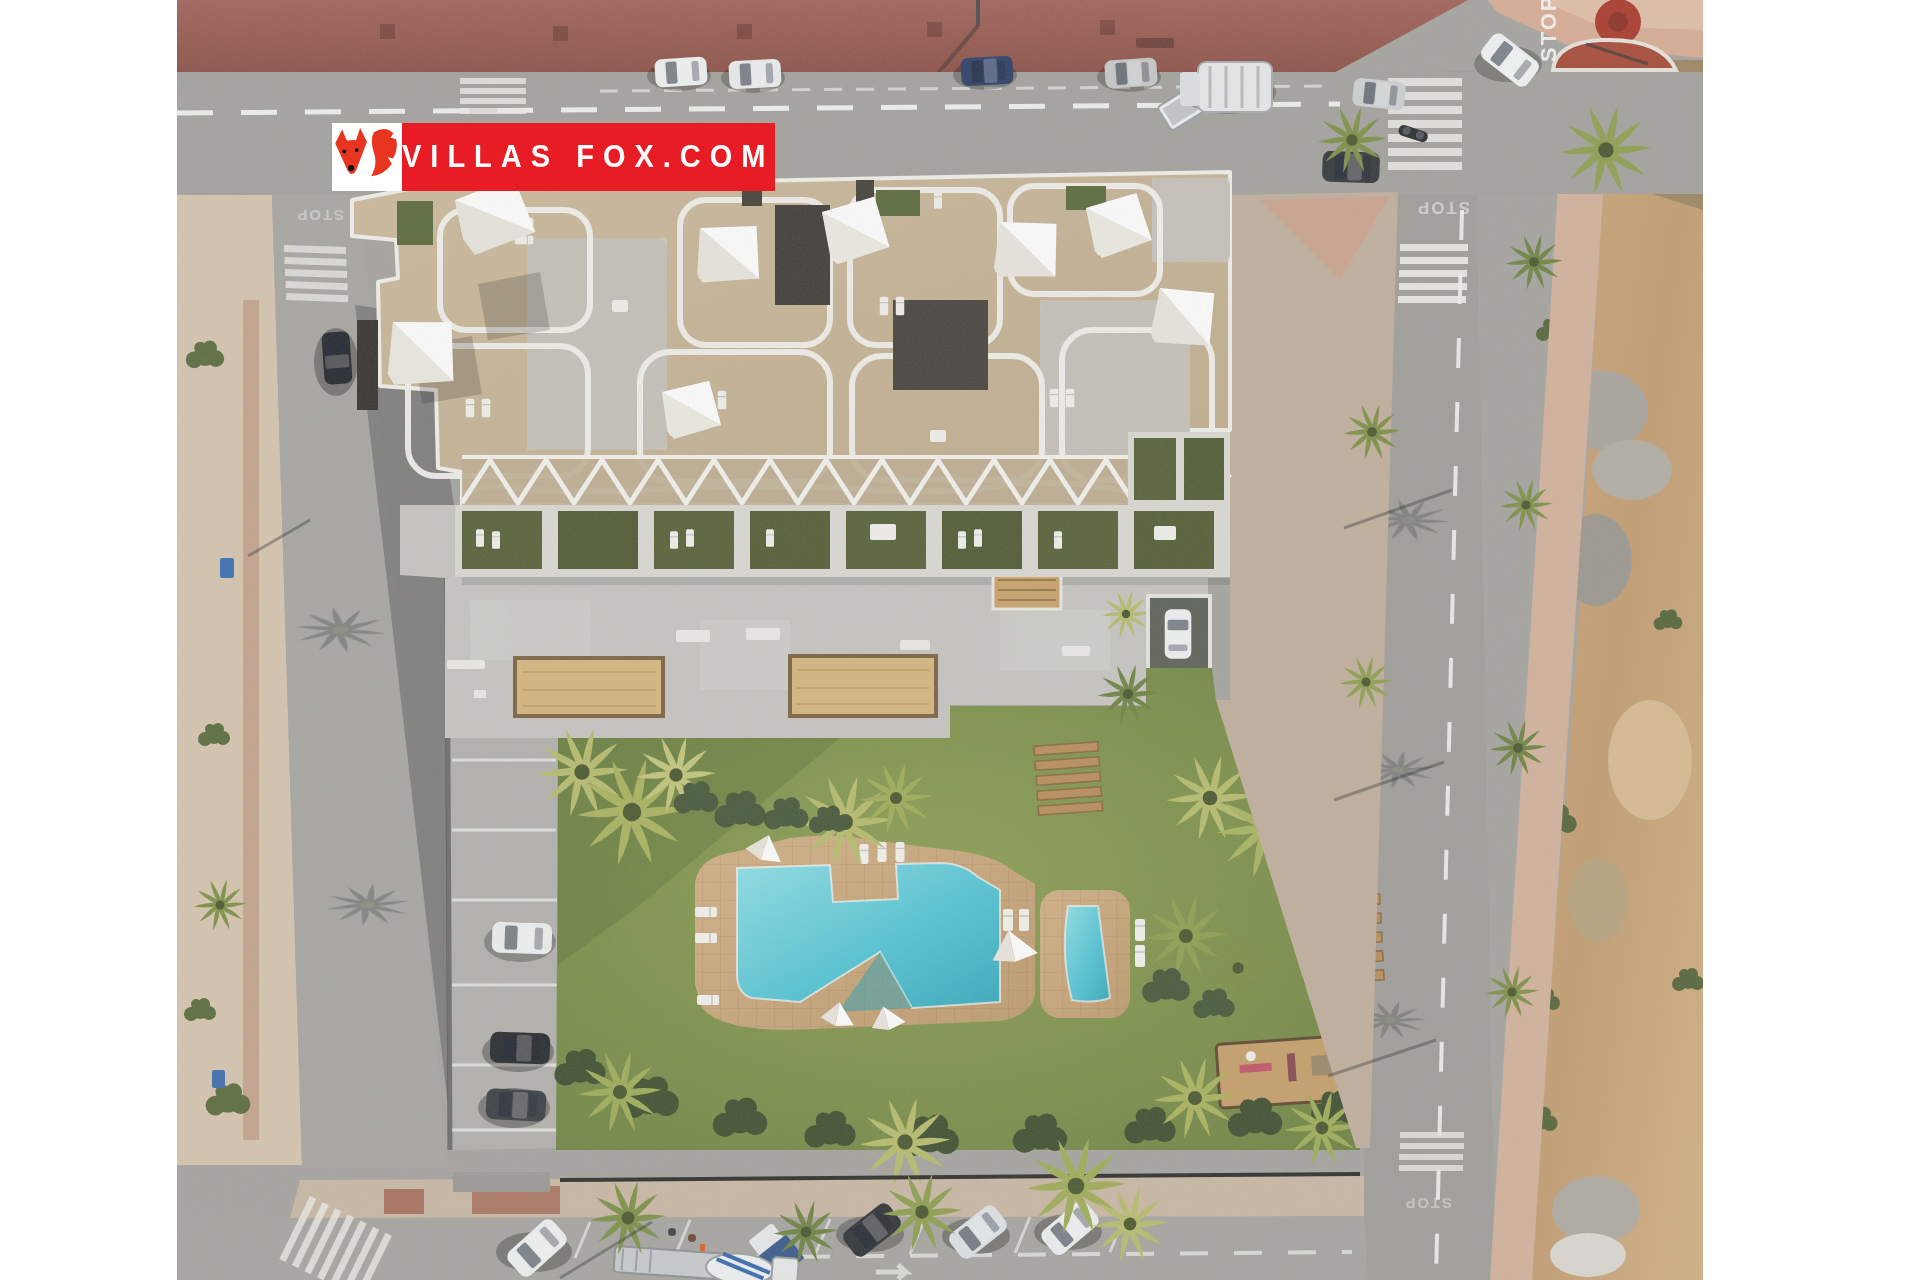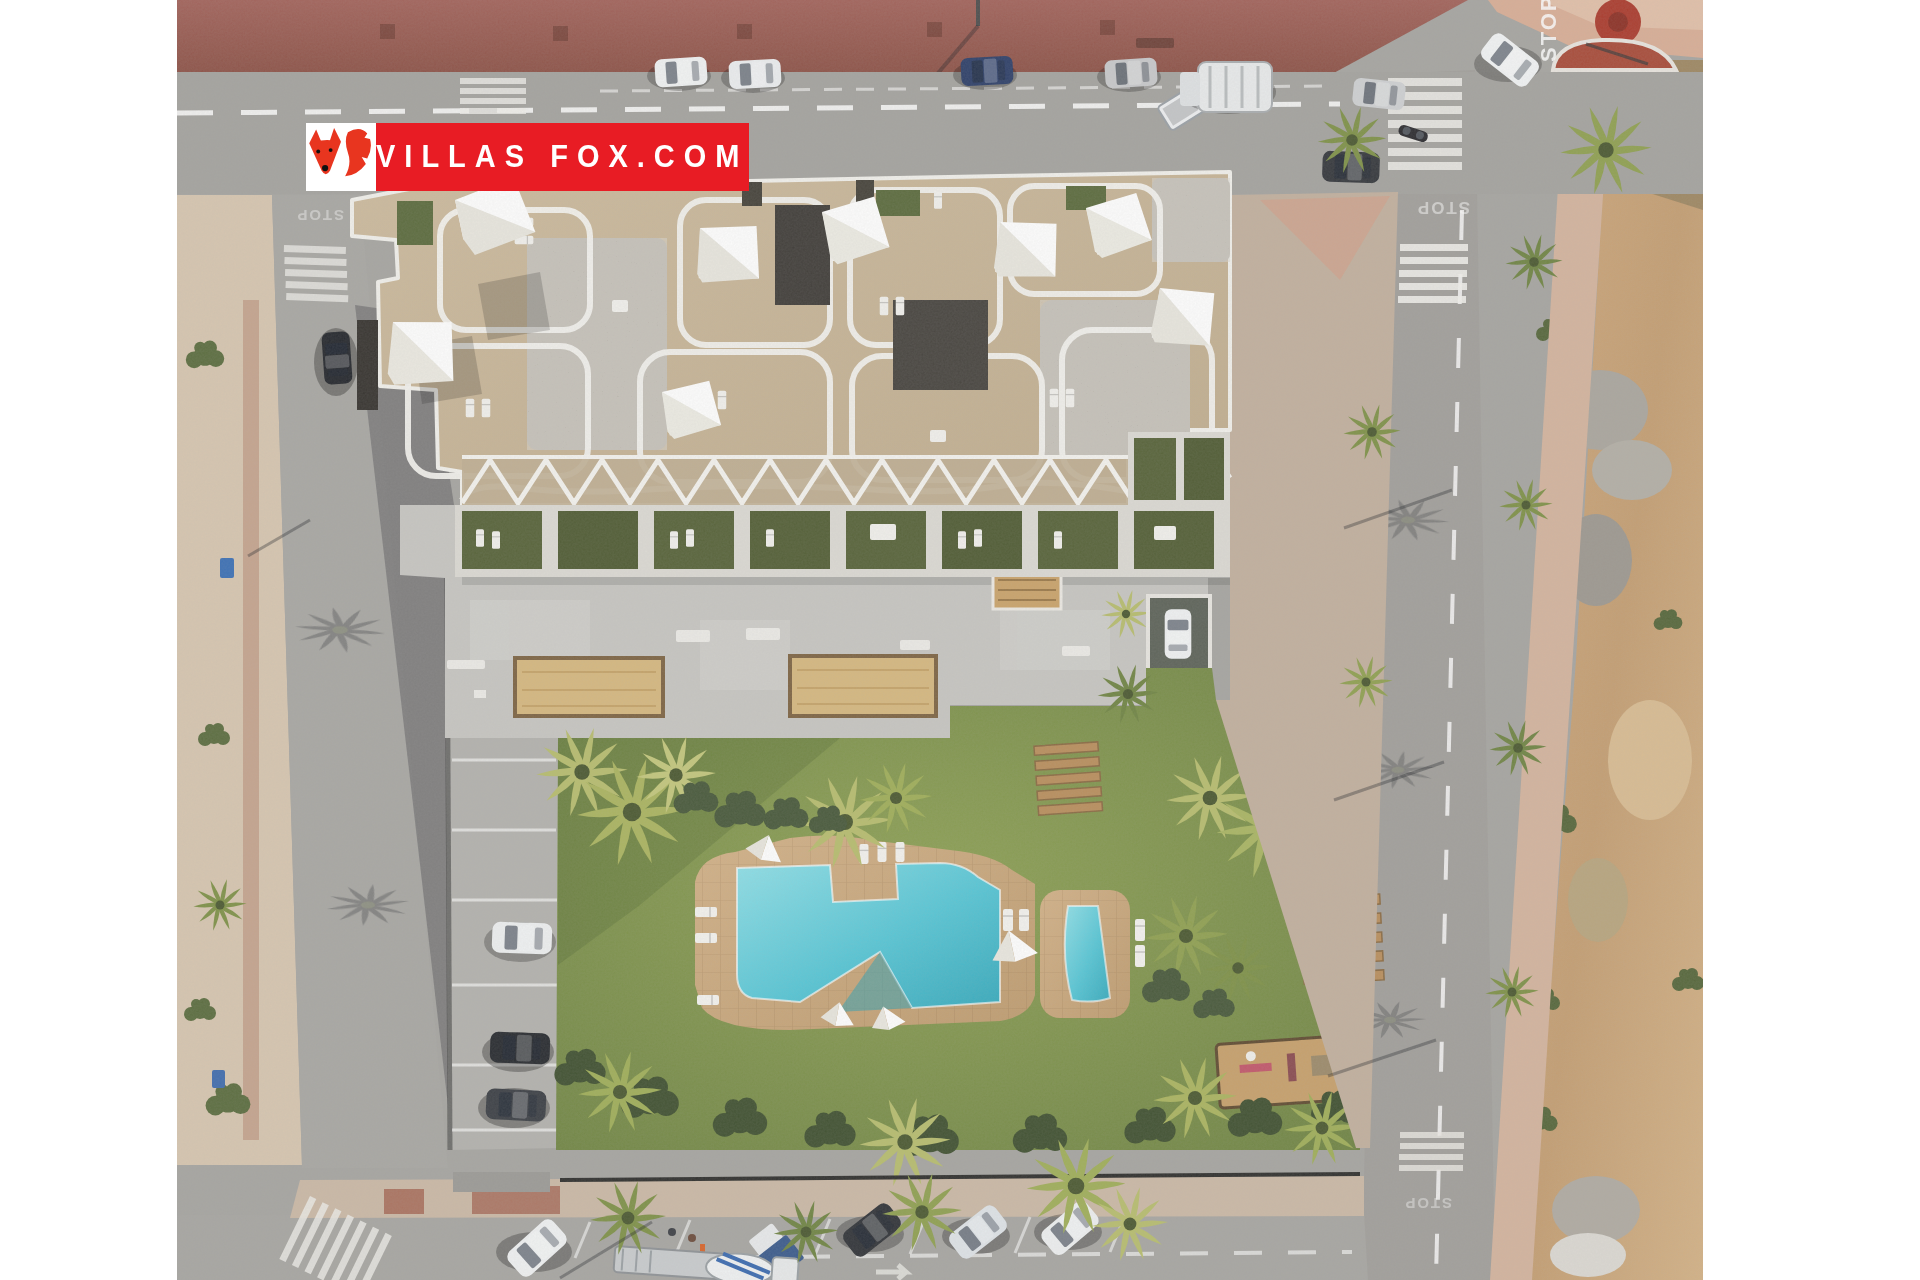--- a/index.html
+++ b/index.html
@@ -1,21 +1,21 @@
 <!DOCTYPE html>
 <html><head>
 <meta charset="utf-8">
 <style>
   html,body{margin:0;padding:0;background:#ffffff;}
   body{width:1920px;height:1280px;position:relative;overflow:hidden;
        font-family:"Liberation Sans", sans-serif;}
   .stage{position:absolute;inset:0;}
   svg{display:block;}
   
-  .logo{position:absolute;left:306px;top:123px;width:426px;height:68px;display:flex;cursor:pointer;}
+  .logo{position:absolute;left:332px;top:123px;width:426px;height:68px;display:flex;cursor:pointer;}
   .logo-iconbox{width:93px;height:68px;background:#ffffff;display:flex;align-items:center;justify-content:center;}
   .logo-redbox{flex:1;background:#e81c24;display:flex;align-items:center;justify-content:center;}
   .logo-text{color:#ffffff;font-size:29px;font-weight:600;letter-spacing:9px;white-space:nowrap;
              transform:scaleY(1.05);}
   .stop-mark{font-family:"Liberation Sans",sans-serif;font-weight:700;fill:#ffffff;}
 </style>
 </head>
 <body>
 
 <div class="stage">

